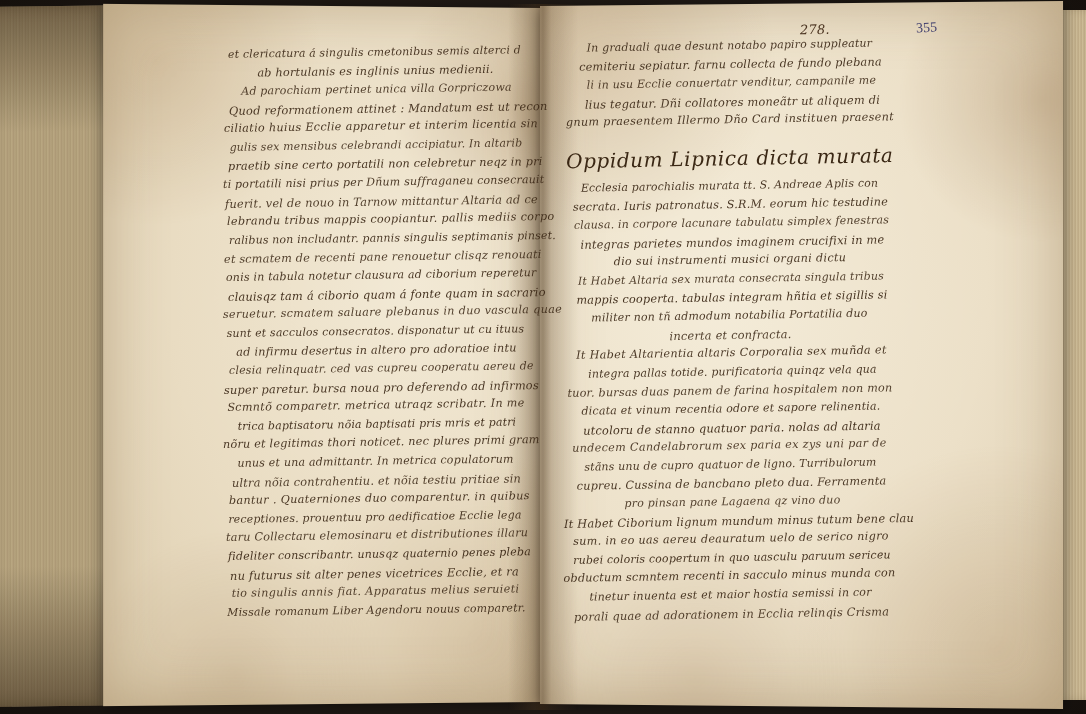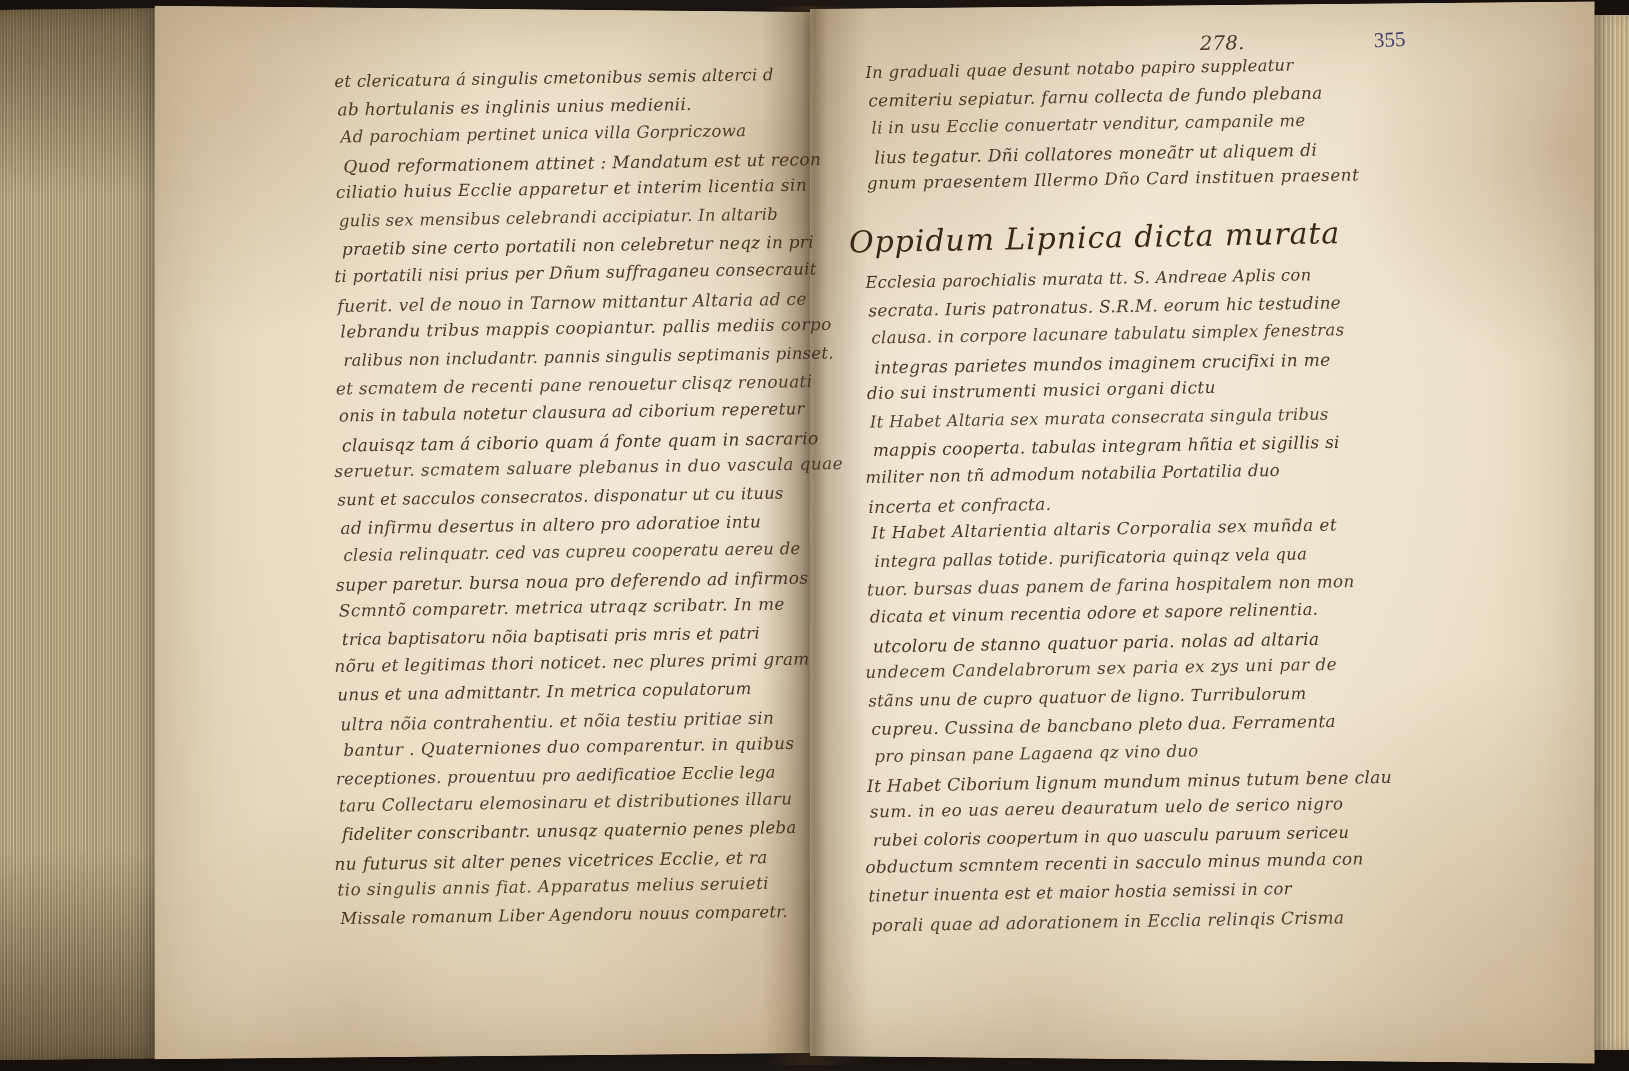--- a/index.html
+++ b/index.html
@@ -136,23 +136,24 @@
   
   .script {
     font-family: "DejaVu Serif", serif;
     color: #3d2a18;
     font-style: italic;
     letter-spacing: .2px;
   }
 
   .col {
     position: absolute;
+    text-align: center;
   }
   .col-left  { left: 226px; top: 46px;  width: 300px; }
-  .col-right { left: 580px; top: 40px;  width: 330px; }
+  .col-right { left: 566px; top: 40px;  width: 330px; }
 
   .line {
     font-size: 11.2px;
     line-height: 18.6px;
     white-space: nowrap;
     transform-origin: left center;
     opacity: .92;
   }
   .col-left  .line { transform: rotate(-0.9deg); }
   .col-right .line { transform: rotate(-1.0deg); }

